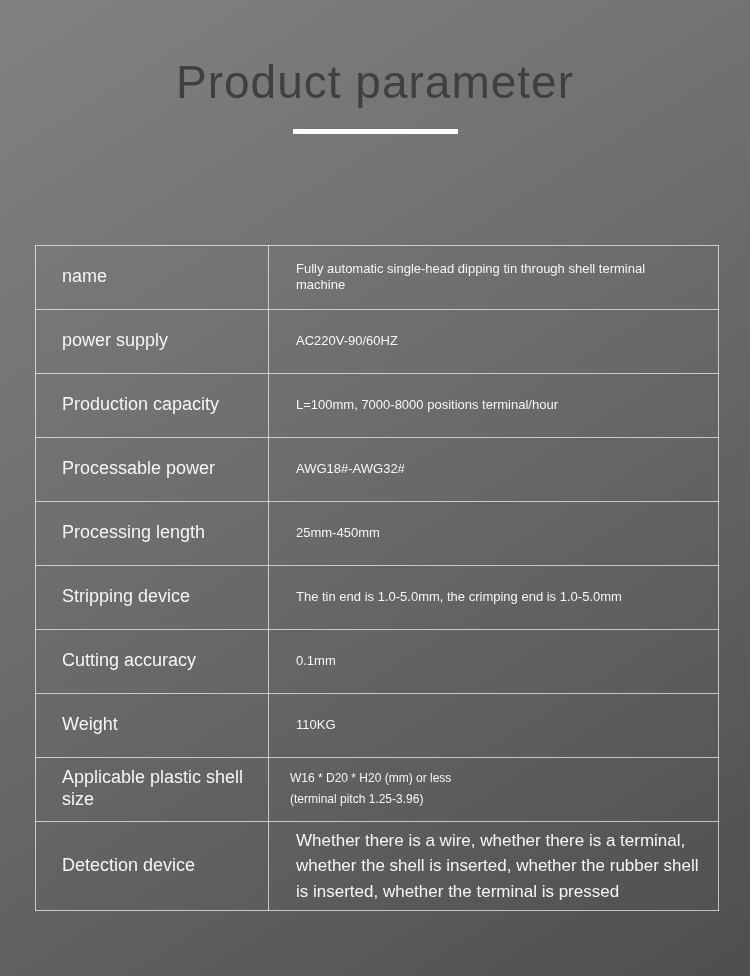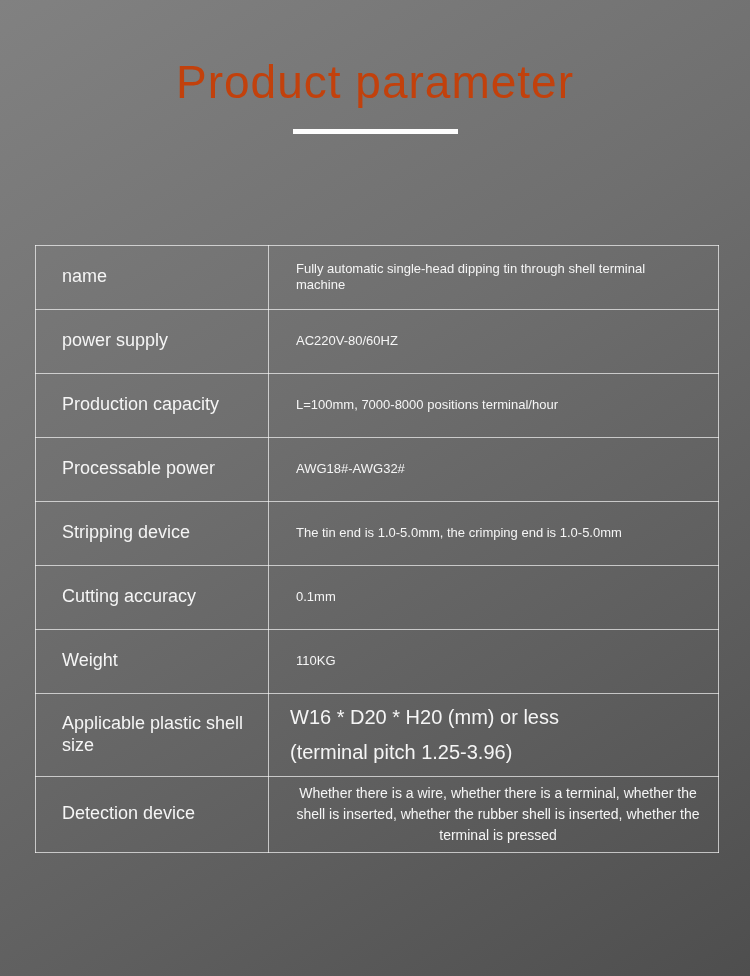--- a/index.html
+++ b/index.html
@@ -24,21 +24,21 @@
     width: 750px;
     height: 976px;
     padding-top: 56px;
   }
   .title {
     margin: 0;
     text-align: center;
     font-size: 46px;
     font-weight: 400;
     letter-spacing: 1px;
-    color: #c2410c;
+    color: #404040;
     line-height: 1.15;
   }
   .title-underline {
     width: 165px;
     height: 5px;
     background: #fdfdfd;
     margin: 20px auto 0 auto;
   }
   .spec-table {
     margin: 111px 8px 0 35px;
@@ -60,28 +60,27 @@
     line-height: 1.22;
   }
   td.value-cell {
     padding: 6px 45px 6px 27px;
     font-size: 13px;
     line-height: 1.26;
   }
   td.value-cell.spaced {
     white-space: pre-line;
     line-height: 1.75;
-    font-size: 20px;
+    font-size: 12px;
     padding-left: 21px;
   }
   td.value-cell.compact {
-    font-size: 14px;
+    font-size: 17px;
     line-height: 1.5;
     padding-right: 18px;
-    text-align: center;
   }
 </style>
 </head>
 <body>
 
 <div class="page">
   <header>
     <h1 class="title">Product parameter</h1>
     <div class="title-underline"></div>
   </header>
@@ -91,29 +90,33 @@
       <col class="c-label">
       <col class="c-value">
     </colgroup>
     <tbody>
         <tr>
           <td class="label-cell">name</td>
           <td class="value-cell">Fully automatic single-head dipping tin through shell terminal machine</td>
         </tr>
         <tr>
           <td class="label-cell">power supply</td>
-          <td class="value-cell">AC220V-80/60HZ</td>
+          <td class="value-cell">AC220V-90/60HZ</td>
         </tr>
         <tr>
           <td class="label-cell">Production capacity</td>
           <td class="value-cell">L=100mm, 7000-8000 positions terminal/hour</td>
         </tr>
         <tr>
           <td class="label-cell">Processable power</td>
           <td class="value-cell">AWG18#-AWG32#</td>
+        </tr>
+        <tr>
+          <td class="label-cell">Processing length</td>
+          <td class="value-cell">25mm-450mm</td>
         </tr>
         <tr>
           <td class="label-cell">Stripping device</td>
           <td class="value-cell">The tin end is 1.0-5.0mm, the crimping end is 1.0-5.0mm</td>
         </tr>
         <tr>
           <td class="label-cell">Cutting accuracy</td>
           <td class="value-cell">0.1mm</td>
         </tr>
         <tr>

